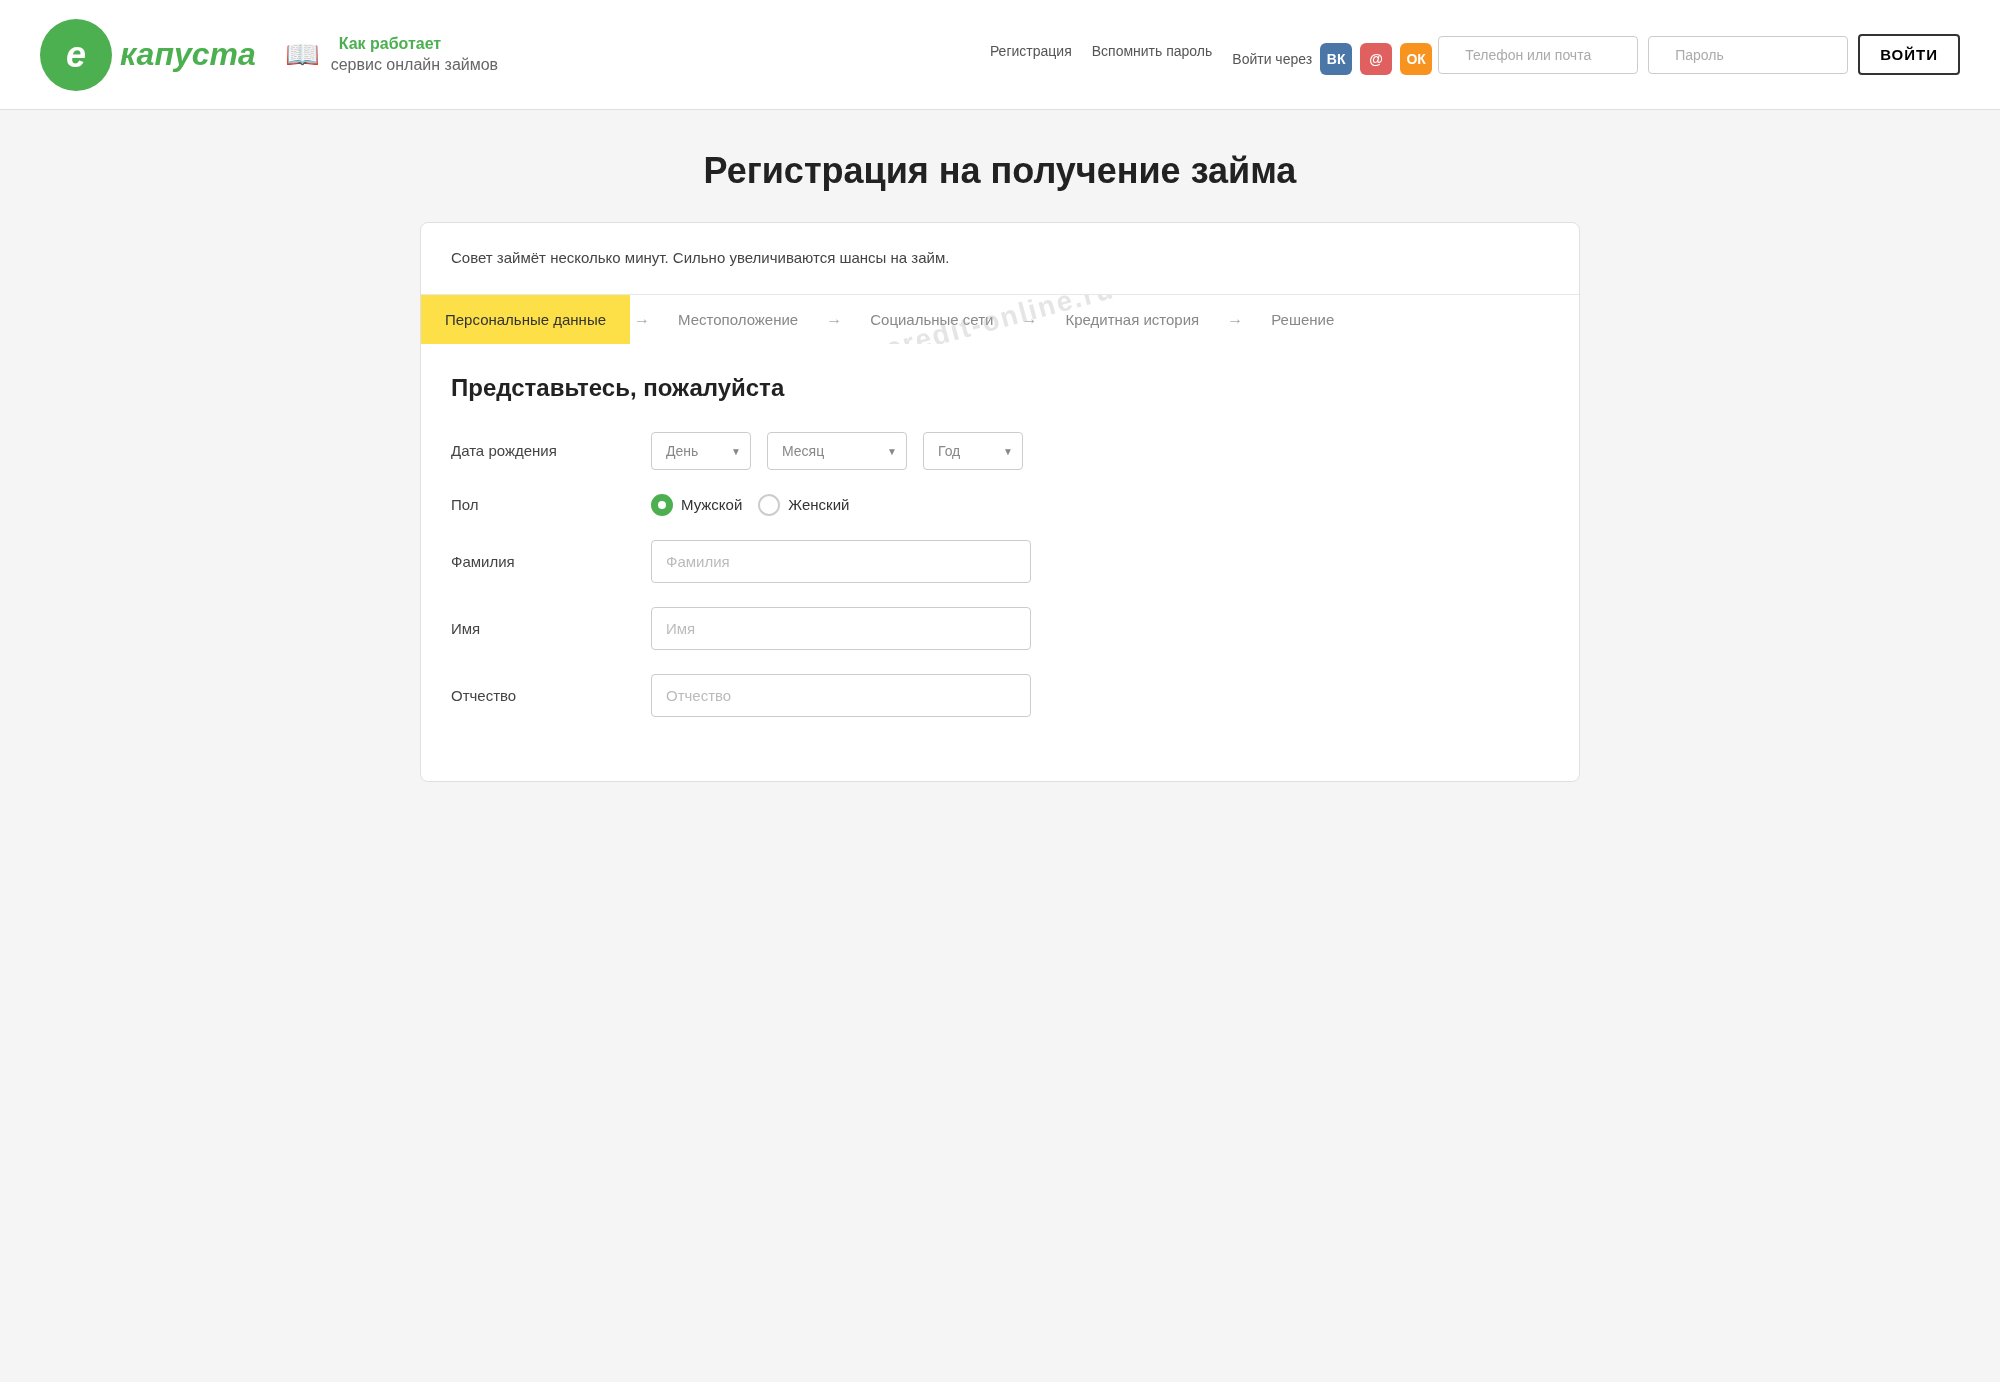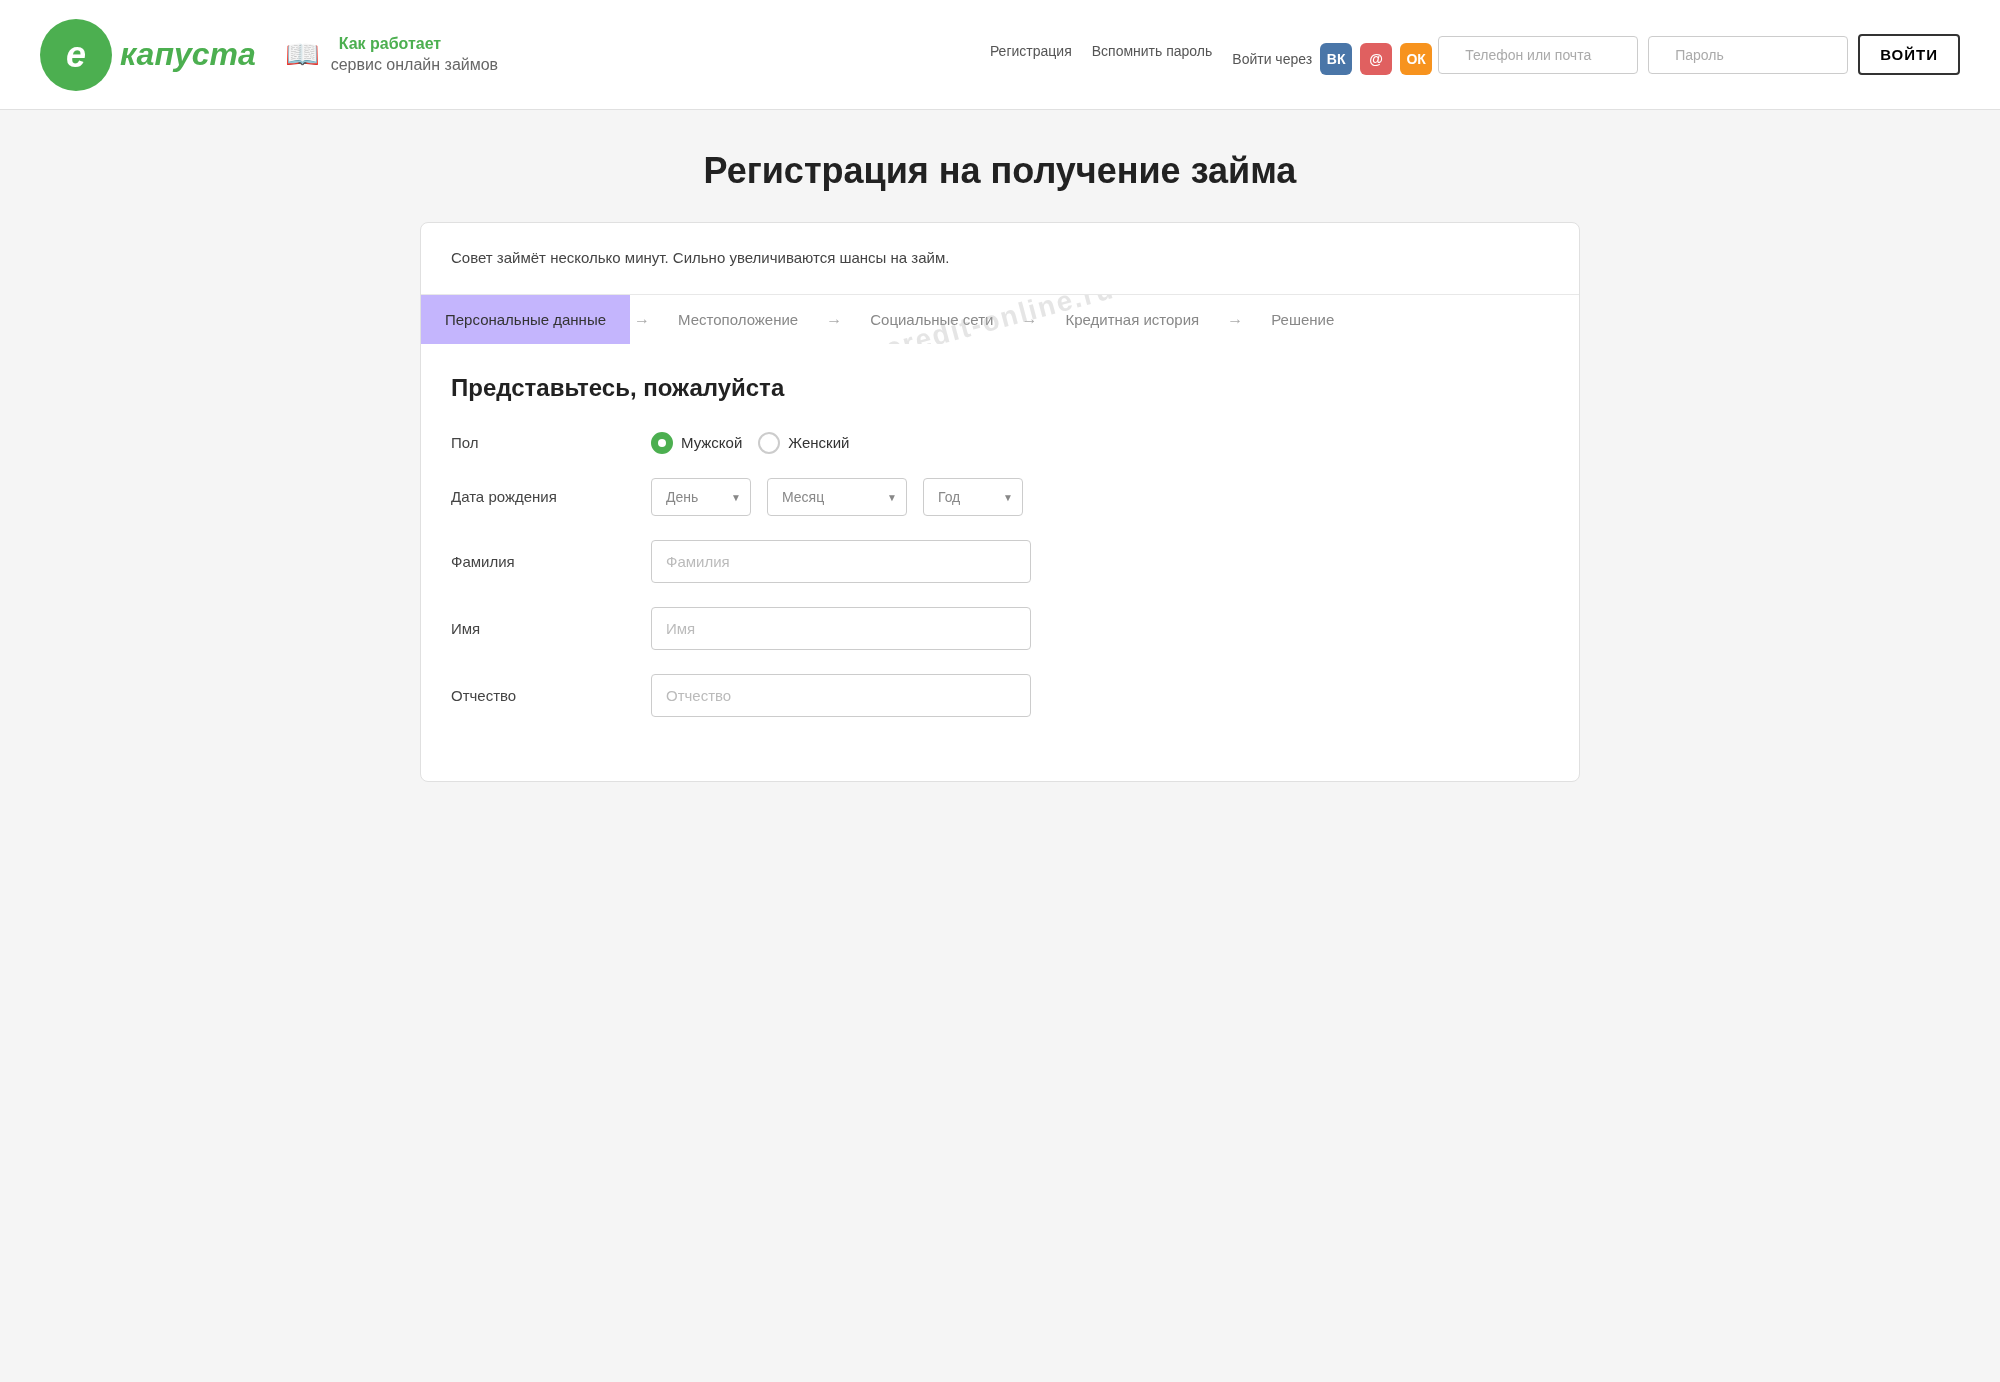--- a/index.html
+++ b/index.html
@@ -244,21 +244,21 @@
     .step-tab {
       display: flex;
       align-items: center;
       padding: 16px 24px;
       font-size: 15px;
       cursor: pointer;
       white-space: nowrap;
     }
 
     .step-tab.active {
-      background: #c4b5fd;
+      background: #fde047;
       color: #333;
       font-weight: 500;
     }
 
     .step-tab.inactive {
       color: #888;
     }
 
     .step-arrow {
       color: #aaa;
@@ -471,36 +471,20 @@
         <span class="step-arrow">→</span>
         <div class="step-tab inactive">
           <span>Решение</span>
         </div>
       </div>
       <div class="watermark">credit-online.ru</div>
     </div>
 
     <div class="form-section">
       <h2 class="form-subtitle">Представьтесь, пожалуйста</h2>
-
-      <div class="form-row">
-        <label class="form-label">Пол</label>
-        <div class="form-controls">
-          <div class="radio-option">
-            <div class="radio-outer selected">
-              <div class="radio-inner"></div>
-            </div>
-            <span>Мужской</span>
-          </div>
-          <div class="radio-option">
-            <div class="radio-outer"></div>
-            <span>Женский</span>
-          </div>
-        </div>
-      </div>
 
       <div class="form-row">
         <label class="form-label">Дата рождения</label>
         <div class="form-controls">
           <div class="select-wrapper">
             <select class="form-select select-day">
               <option value="">День</option>
             </select>
           </div>
           <div class="select-wrapper">
@@ -510,20 +494,36 @@
           </div>
           <div class="select-wrapper">
             <select class="form-select select-year">
               <option value="">Год</option>
             </select>
           </div>
         </div>
       </div>
 
       <div class="form-row">
+        <label class="form-label">Пол</label>
+        <div class="form-controls">
+          <div class="radio-option">
+            <div class="radio-outer selected">
+              <div class="radio-inner"></div>
+            </div>
+            <span>Мужской</span>
+          </div>
+          <div class="radio-option">
+            <div class="radio-outer"></div>
+            <span>Женский</span>
+          </div>
+        </div>
+      </div>
+
+      <div class="form-row">
         <label class="form-label">Фамилия</label>
         <div class="form-controls">
           <input class="form-text-input" type="text" placeholder="Фамилия" style="">
         </div>
       </div>
 
       <div class="form-row">
         <label class="form-label">Имя</label>
         <div class="form-controls">
           <input class="form-text-input" type="text" placeholder="Имя" style="">

